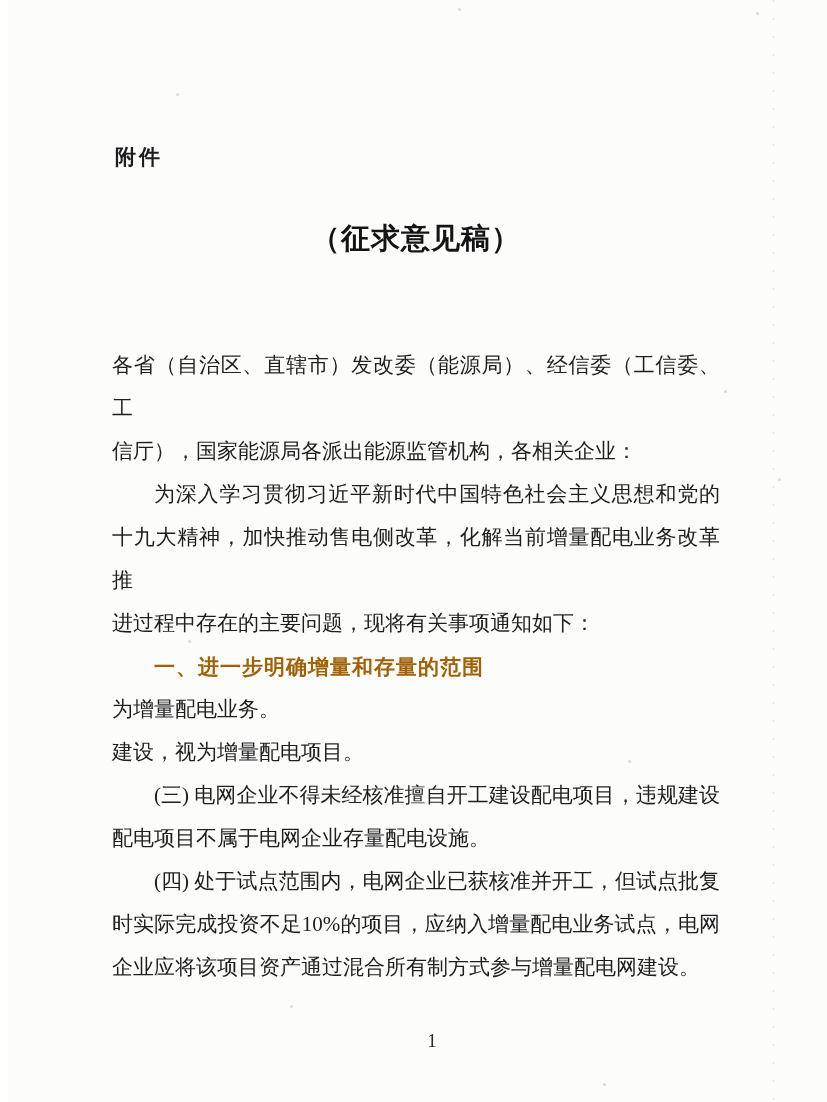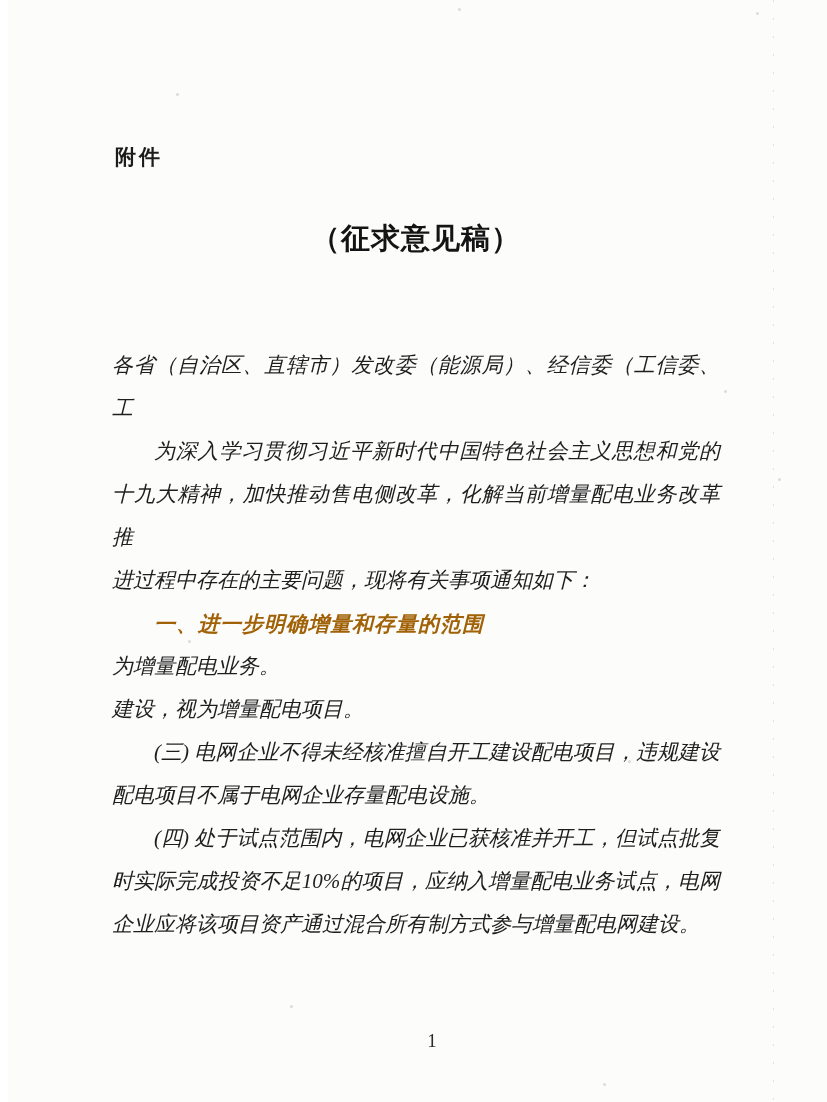--- a/index.html
+++ b/index.html
@@ -46,21 +46,21 @@
     width: 608px;
     font-size: 21px;
     line-height: 43px;
     color: #1e1e1e;
   }
   .ln {
     text-align: justify;
     text-align-last: left;
     white-space: nowrap;   
   }
-  .ln { white-space: normal; font-style: italic; }
+  .ln { white-space: normal; }
   .full { text-align-last: justify; }
   .end  { text-align-last: left; }
   .indent { text-indent: 2em; }
   .heading {
     font-family: "Liberation Sans", "DejaVu Sans", sans-serif;
     font-weight: bold;
     letter-spacing: 1px;
     color: #a16207;
   }
   .page-number {
@@ -107,20 +107,21 @@
 <div class="page">
 
   <div class="attachment">附件</div>
 
   <div class="title-block">
     <div class="title-line">（征求意见稿）</div>
   </div>
 
   <div class="body-block">
     <div class="ln full">各省（自治区、直辖市）发改委（能源局）、经信委（工信委、工</div>
+    <div class="ln end">信厅），国家能源局各派出能源监管机构，各相关企业：</div>
     <div class="ln indent full">为深入学习贯彻习近平新时代中国特色社会主义思想和党的</div>
     <div class="ln full">十九大精神，加快推动售电侧改革，化解当前增量配电业务改革推</div>
     <div class="ln end">进过程中存在的主要问题，现将有关事项通知如下：</div>
     <div class="ln indent end heading">一、进一步明确增量和存量的范围</div>
     <div class="ln end">为增量配电业务。</div>
     <div class="ln end">建设，视为增量配电项目。</div>
     <div class="ln indent full">(三) 电网企业不得未经核准擅自开工建设配电项目，违规建设</div>
     <div class="ln end">配电项目不属于电网企业存量配电设施。</div>
     <div class="ln indent full">(四) 处于试点范围内，电网企业已获核准并开工，但试点批复</div>
     <div class="ln full">时实际完成投资不足10%的项目，应纳入增量配电业务试点，电网</div>

